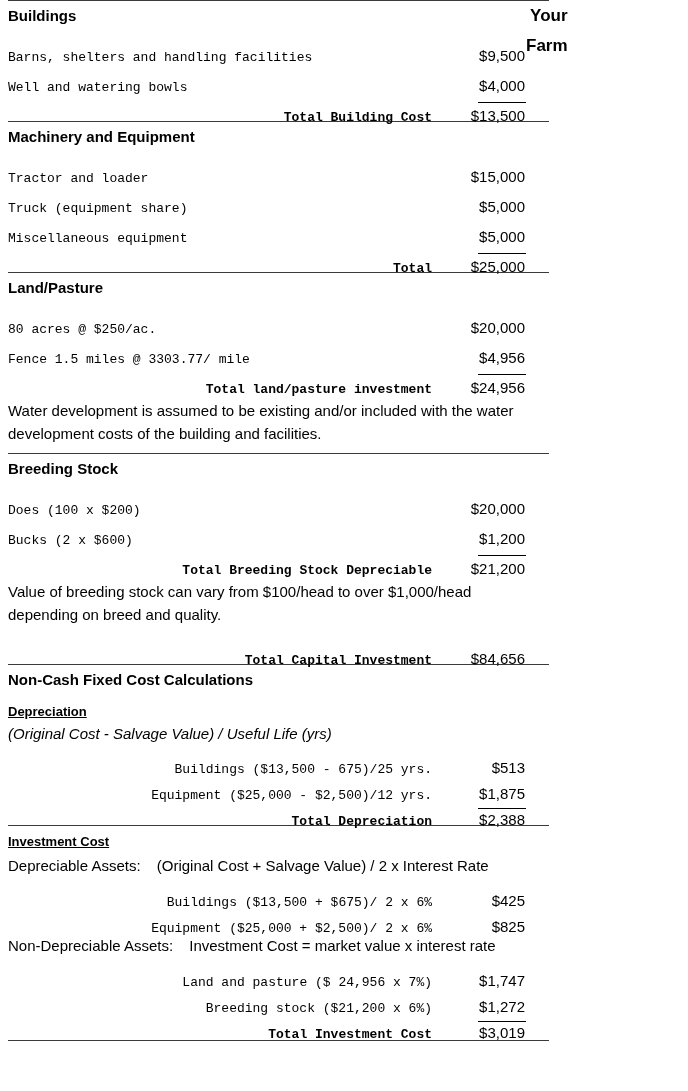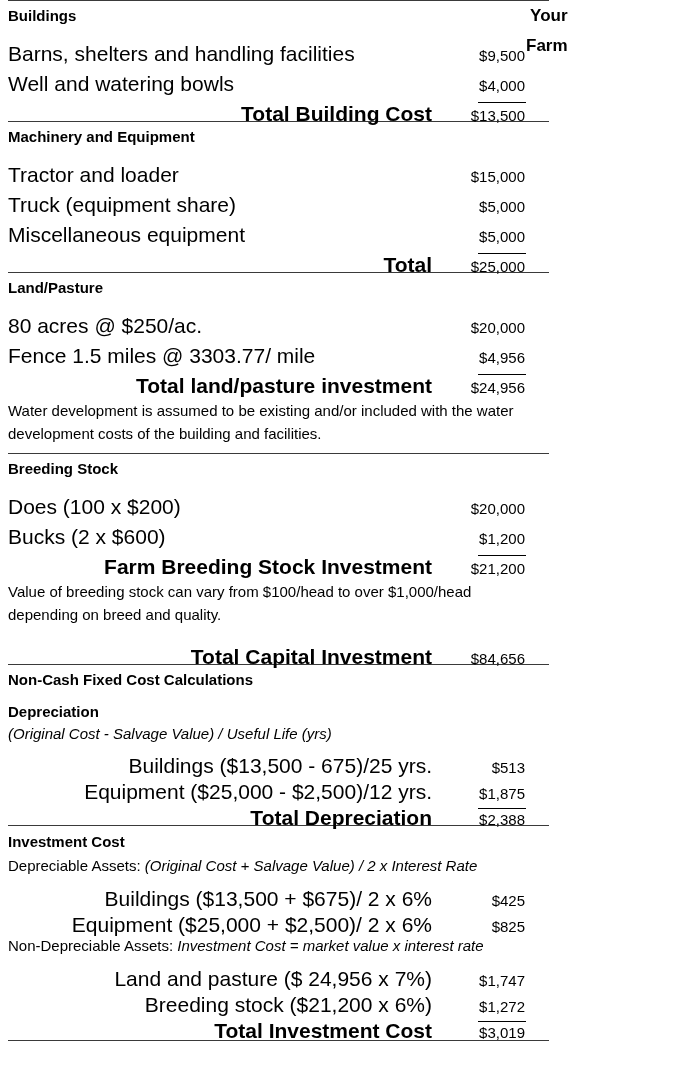--- a/index.html
+++ b/index.html
@@ -30,23 +30,24 @@
   .rule.top { border-top-width: 1.3px; }
 
   
   .row {
     display: flex;
     align-items: baseline;
     height: 30px;
   }
   .row .desc {
     flex: 0 0 424px;
-    font-size: 21px;
+    font-size: 13px;
     line-height: 30px;
     white-space: nowrap;
+    font-family: Liberation Mono, monospace;
   }
   .row .desc.right {
     text-align: right;
     font-weight: bold;
     padding-right: 0;
   }
   .row .amount {
     flex: 0 0 94px;
     text-align: right;
     font-size: 15px;
@@ -90,36 +91,37 @@
   .section-head .corner {
     flex: 1 1 auto;
     font-size: 17px;
     font-weight: bold;
     text-align: right;
     line-height: 30px;
     padding-right: 9px;
   }
 
   .subhead {
-    font-size: 15px;
+    font-size: 13px;
     font-weight: bold;
     line-height: 22px;
     padding-top: 6px;
+    text-decoration: underline;
   }
   .formula {
     font-size: 15px;
     font-style: italic;
     line-height: 22px;
   }
   .inline-line {
     font-size: 15px;
     line-height: 25px;
   }
   .inline-line .ital {
-    font-style: italic;
+    margin-left: 12px;
   }
 
   .note {
     font-size: 15px;
     line-height: 23px;
     padding: 6px 30px 8px 0;
     max-width: 625px;
   }
 
   .pad-top-2 { padding-top: 2px; }
@@ -251,21 +253,21 @@
 
   <div class="row">
     <div class="desc">Bucks (2 x $600)</div>
     <div class="amount ruled"><span class="val">$1,200</span></div>
     <div class="farm">
         <div class="blank"></div>
       </div>
   </div>
 
   <div class="row">
-    <div class="desc right">Farm Breeding Stock Investment</div>
+    <div class="desc right">Total Breeding Stock Depreciable</div>
     <div class="amount"><span class="val">$21,200</span></div>
     <div class="farm"></div>
   </div>
 
   <div class="note">Value of breeding stock can vary from $100/head to over $1,000/head depending on breed and quality.</div>
 
   <div class="row">
     <div class="desc right">Total Capital Investment</div>
     <div class="amount"><span class="val">$84,656</span></div>
     <div class="farm"></div>

